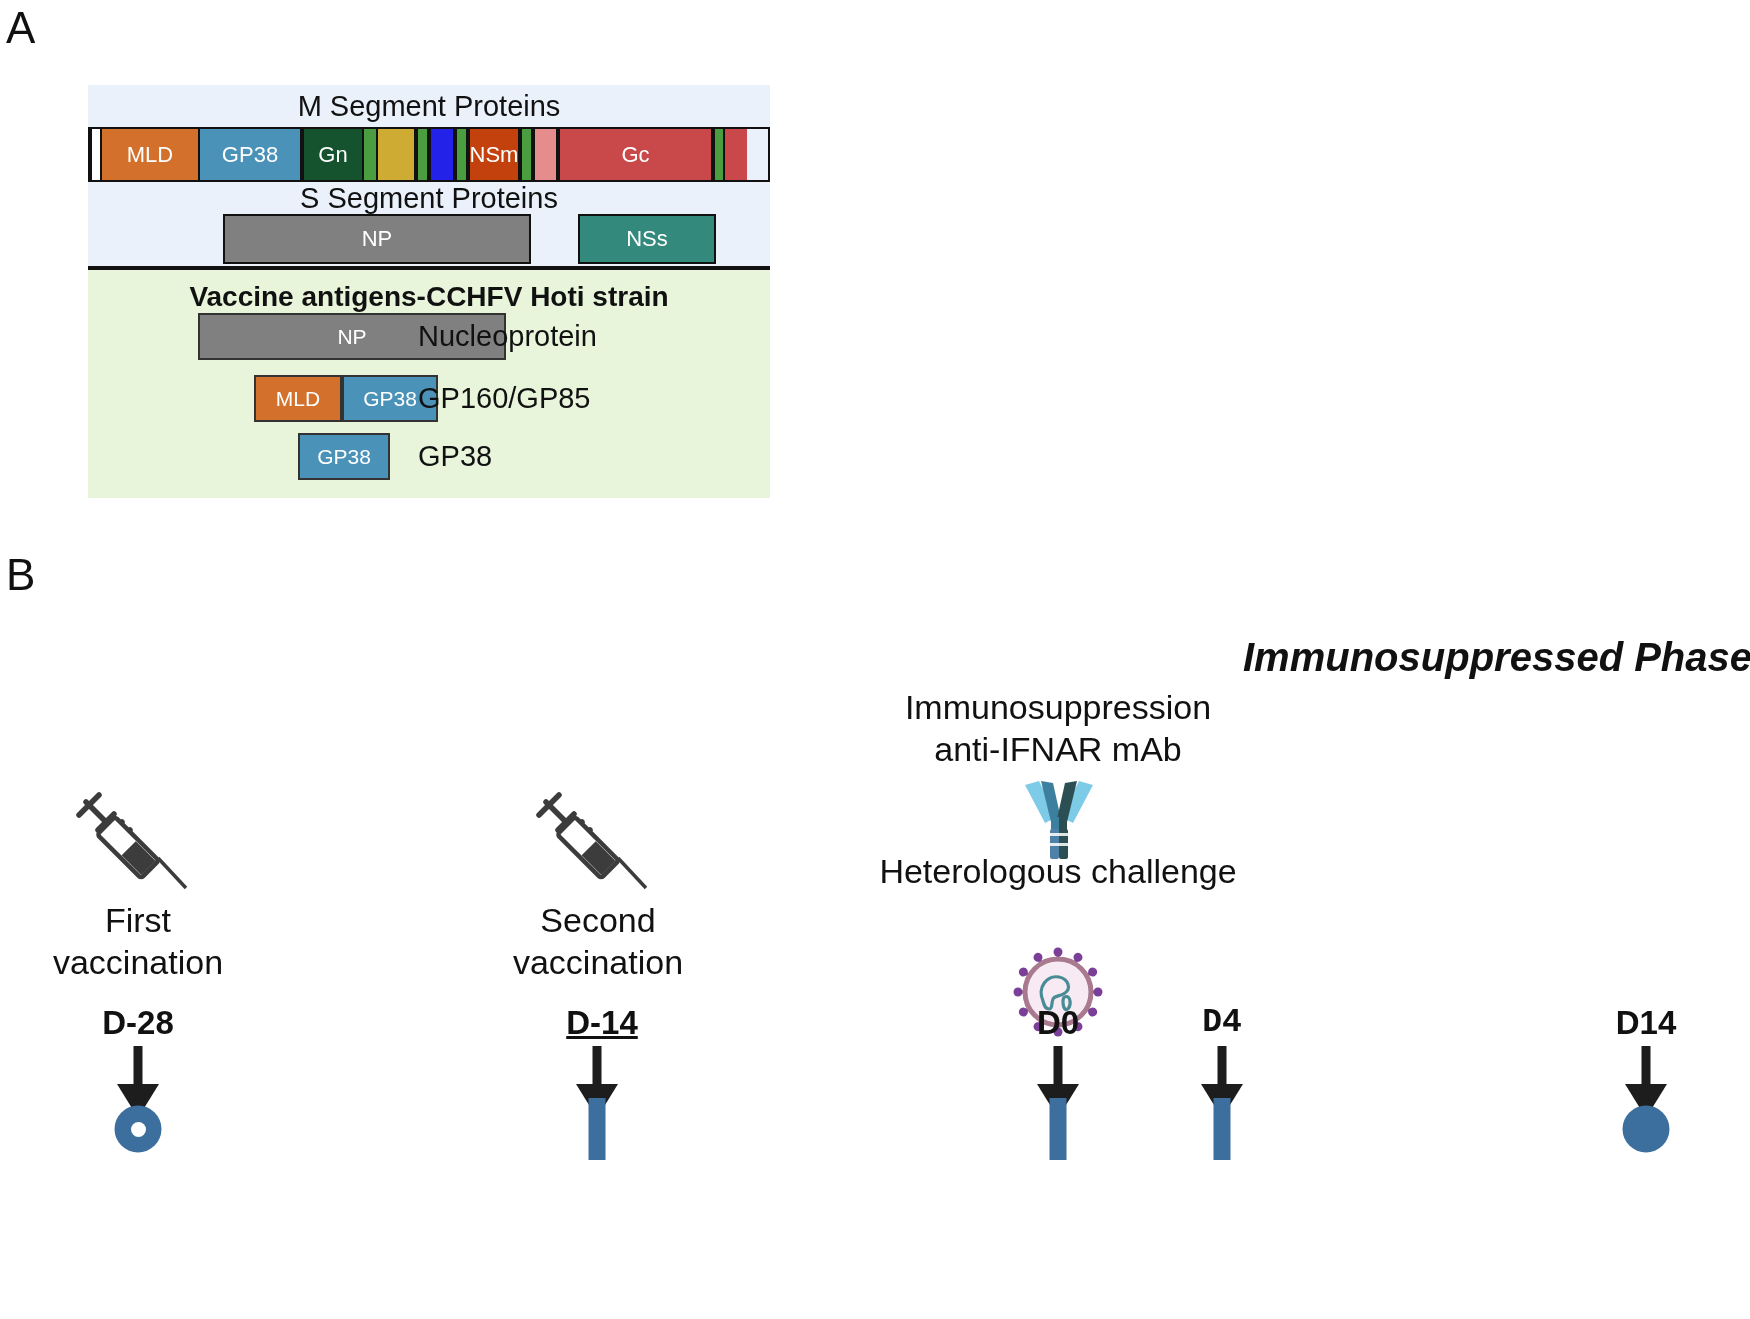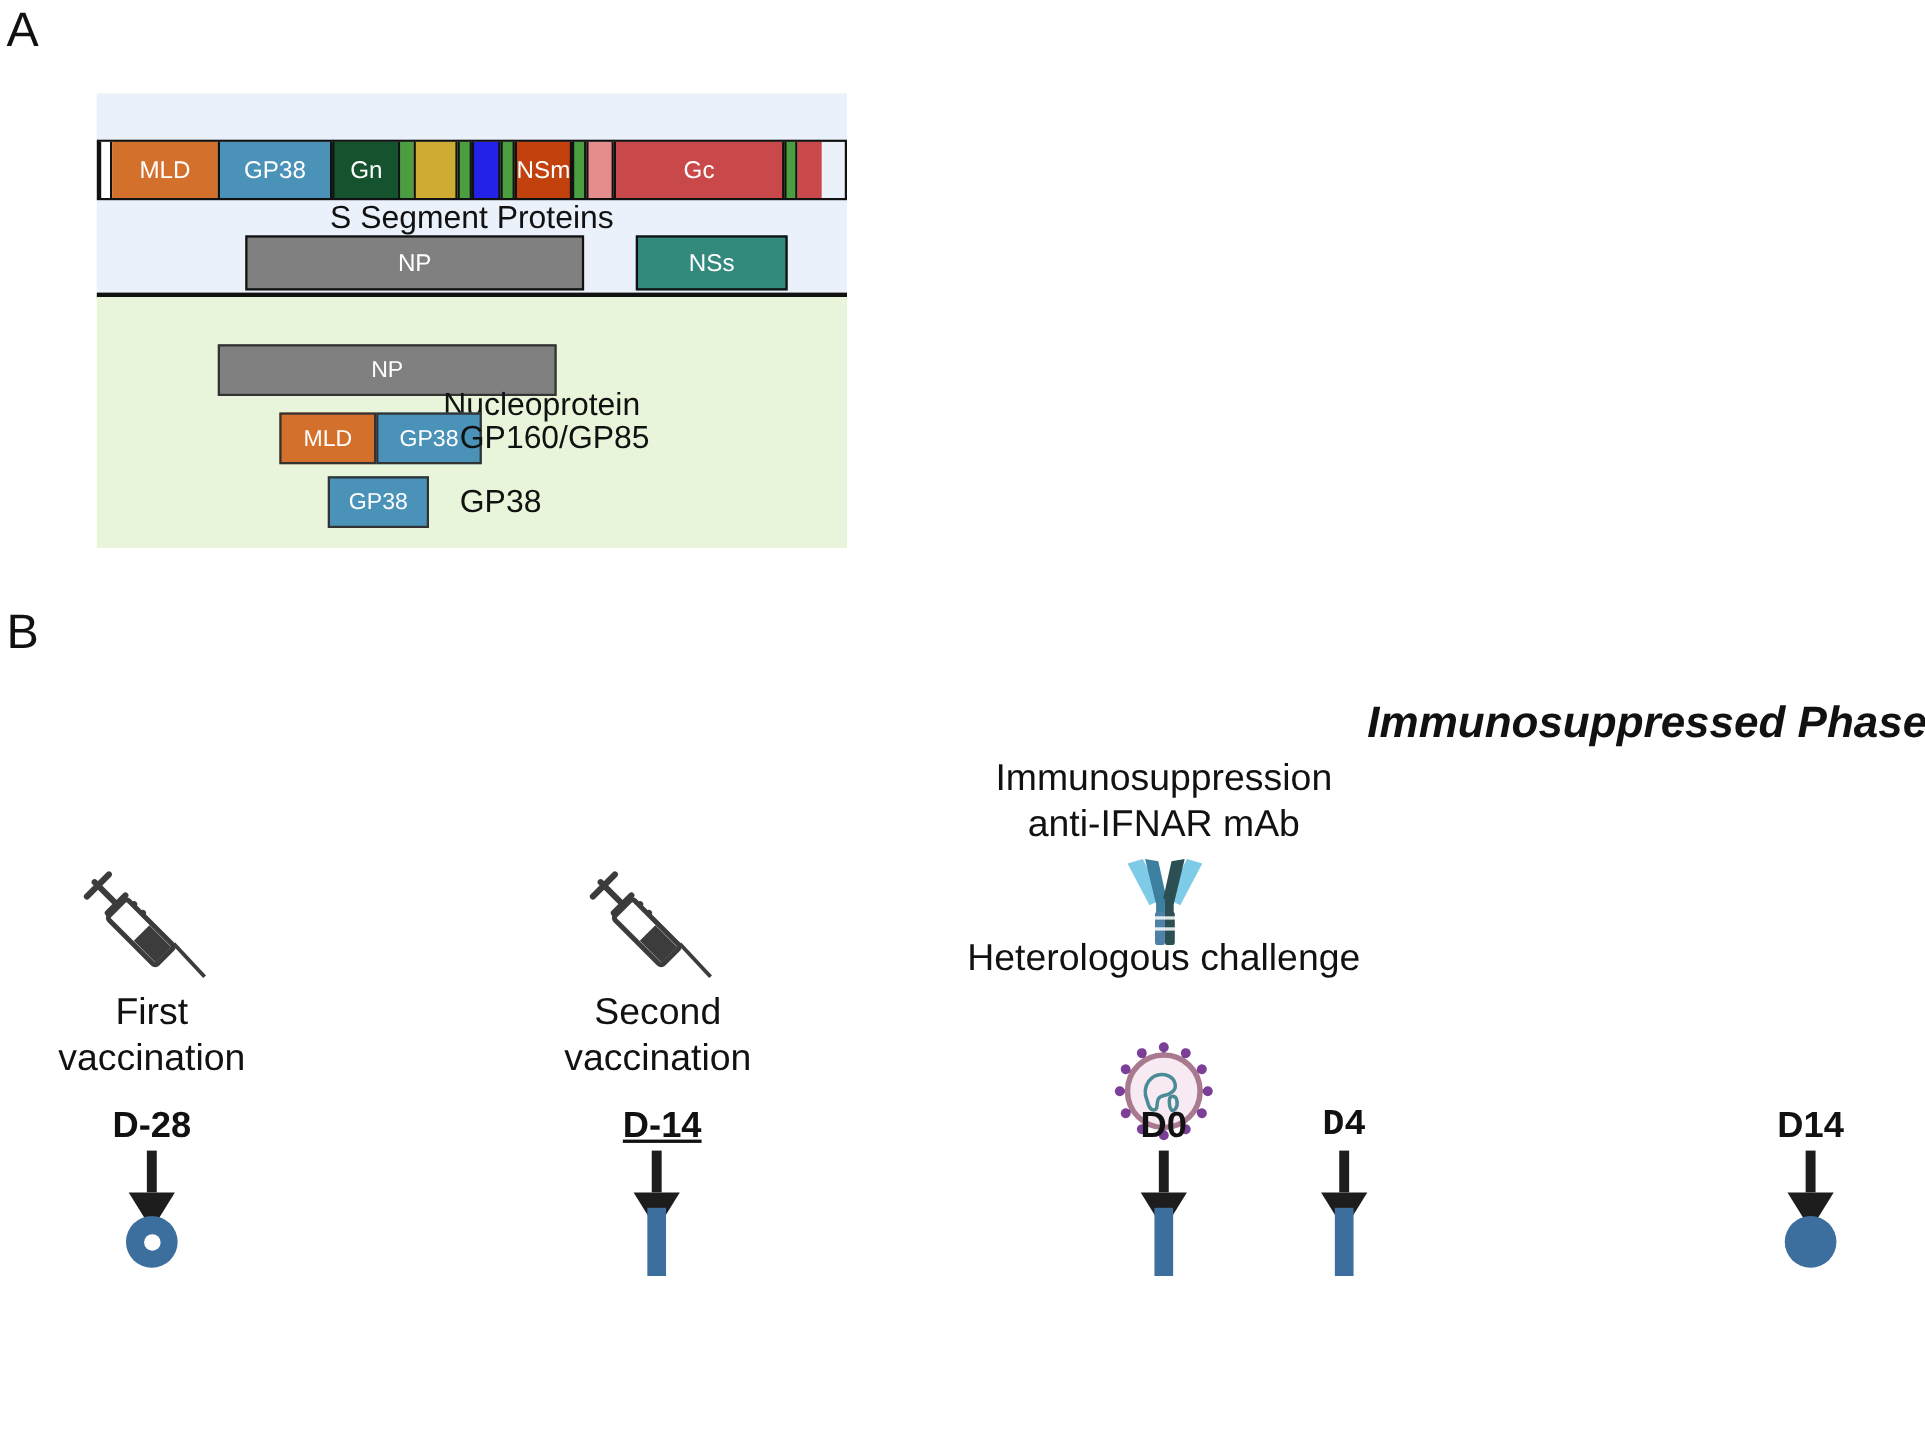--- a/index.html
+++ b/index.html
@@ -61,20 +61,21 @@
 </style>
 </head>
 <body>
 
 <div id="panel-a">
 
   <div class="panel-letter" style="left:6px;top:6px;">A</div>
 
   <div class="segbox" style="left:88px;top:85px;width:682px;height:181px;"></div>
 
+  <div class="segtitle" style="left:88px;top:90px;width:682px;">M Segment Proteins</div>
 
   <div id="m-bar">
       <div class="seg b" style="background: rgb(255, 255, 255); width: 12px; flex: 0 0 12px;"></div>
       <div class="seg" style="background: rgb(210, 112, 44); width: 96px; flex: 0 0 96px;">MLD</div>
       <div class="seg b" style="background: rgb(74, 146, 184); width: 104px; flex: 0 0 104px;">GP38</div>
       <div class="seg b" style="background: #14532d; width: 62px; flex: 0 0 62px;">Gn</div>
       <div class="seg" style="background: rgb(74, 158, 63); width: 12px; flex: 0 0 12px;"></div>
       <div class="seg b" style="background: rgb(206, 171, 50); width: 40px; flex: 0 0 40px;"></div>
       <div class="seg b" style="background: rgb(74, 158, 63); width: 13px; flex: 0 0 13px;"></div>
       <div class="seg b" style="background: rgb(34, 34, 232); width: 26px; flex: 0 0 26px;"></div>
@@ -89,23 +90,24 @@
 
   <div class="segtitle" style="left:88px;top:182px;width:682px;">S Segment Proteins</div>
 
   <div id="s-boxes">
       <div class="sbox" style="left: 223px; top: 214px; width: 308px; height: 50px; background: rgb(128, 128, 128);">NP</div>
       <div class="sbox" style="left: 578px; top: 214px; width: 138px; height: 50px; background: rgb(50, 137, 124);">NSs</div>
     </div>
 
   <div id="vacc-divider"></div>
   <div id="vacc-band"></div>
+  <div id="vacc-title">Vaccine antigens-CCHFV Hoti strain</div>
   <div id="vacc-rows">
       <div class="vbox" style="left: 198px; top: 313px; width: 308px; height: 47px; background: rgb(128, 128, 128);">NP</div>
-      <div class="vlabel" style="left: 403px; top: 320px; margin-top: 32px;">Nucleoprotein</div>
+      <div class="vlabel" style="left: 418px; top: 320px;">Nucleoprotein</div>
       <div class="vbox" style="left: 254px; top: 375px; width: 88px; height: 47px; background: rgb(210, 112, 44);">MLD</div>
       <div class="vbox" style="left: 342px; top: 375px; width: 96px; height: 47px; background: rgb(74, 146, 184);">GP38</div>
       <div class="vlabel" style="left: 418px; top: 382px;">GP160/GP85</div>
       <div class="vbox" style="left: 298px; top: 433px; width: 92px; height: 47px; background: rgb(74, 146, 184);">GP38</div>
       <div class="vlabel" style="left: 418px; top: 440px;">GP38</div>
     </div>
 </div>
 
 <div id="panel-b">
 

